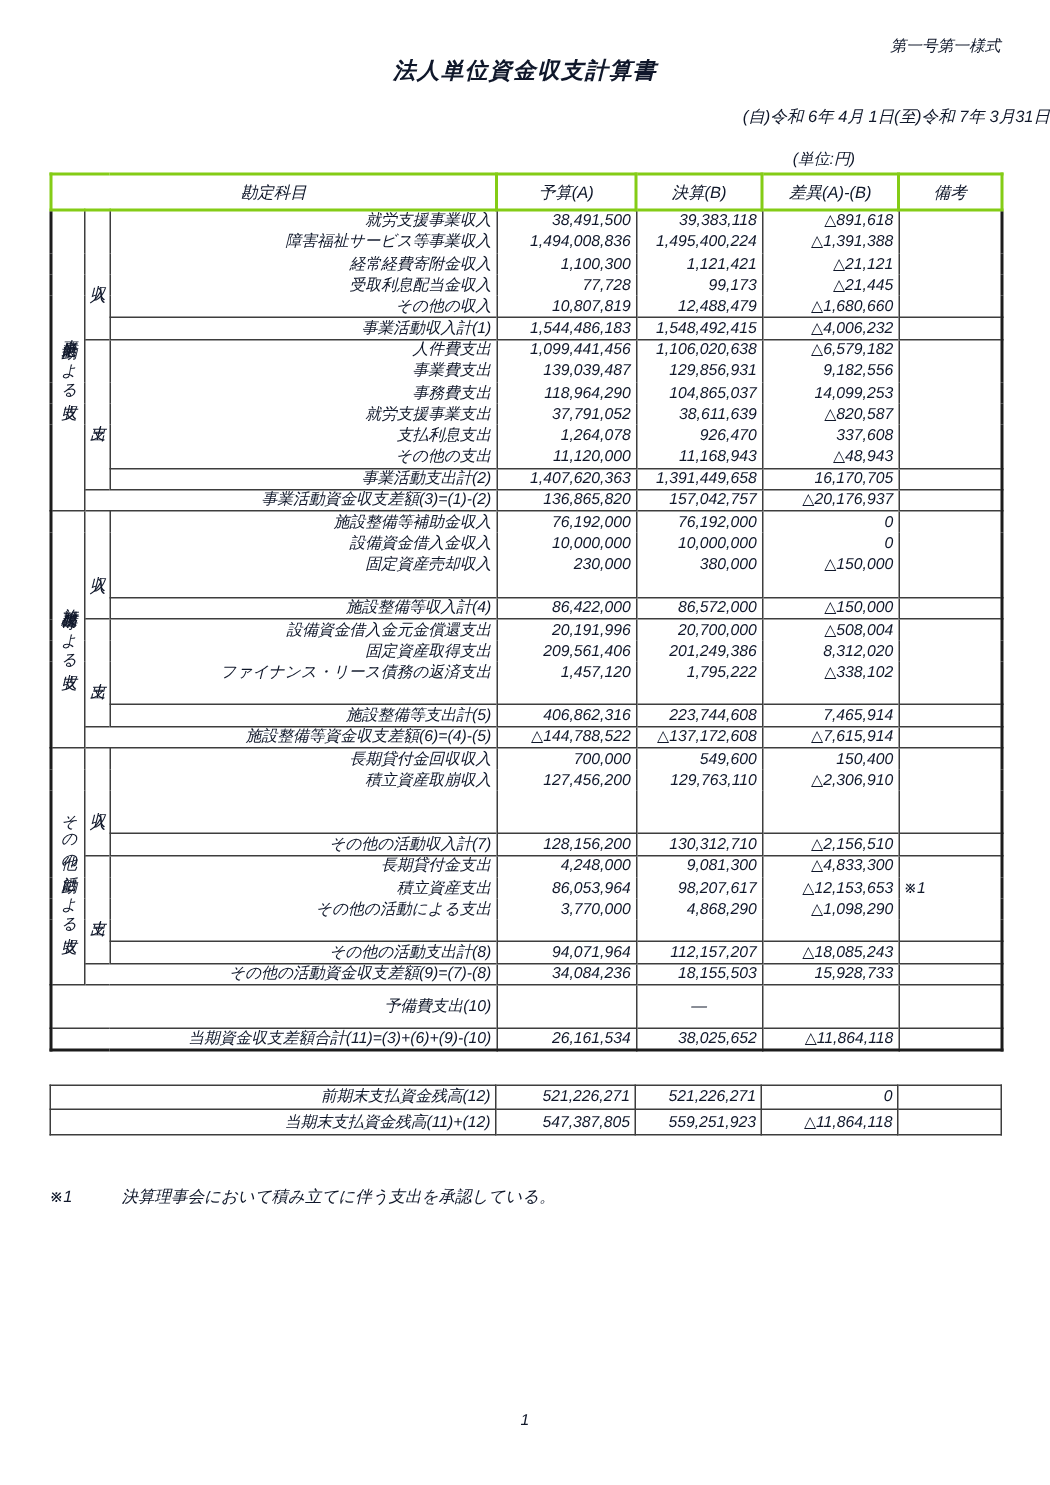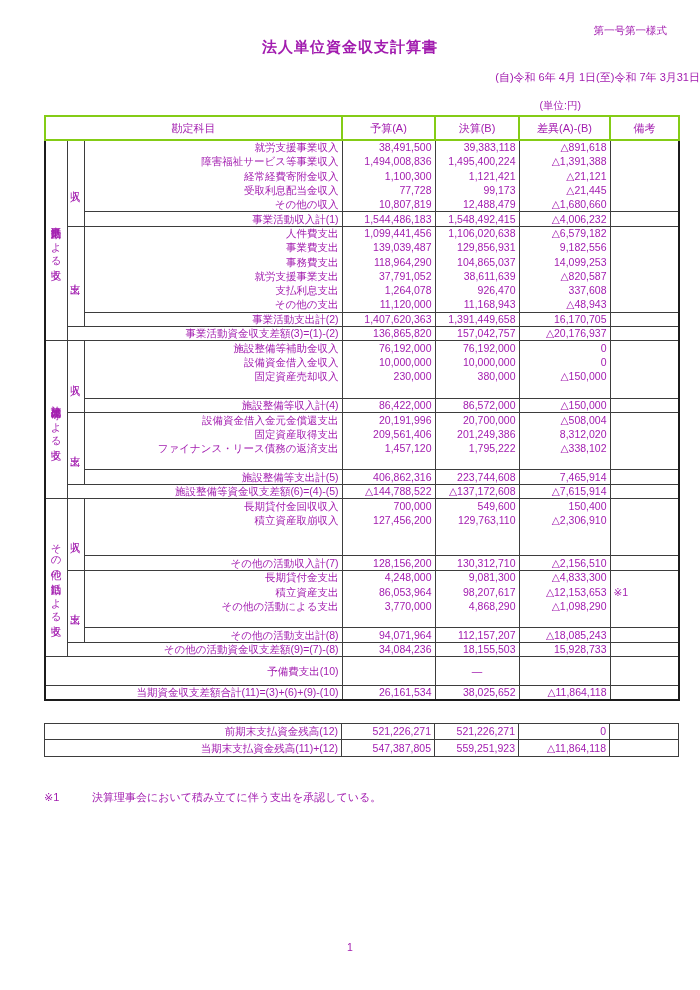--- a/index.html
+++ b/index.html
@@ -1,25 +1,26 @@
 <!DOCTYPE html>
 <html><head>
 <meta charset="utf-8">
 <style>
   html,body { margin:0; padding:0; background:#f0f0f0; }
   .page {
     position:relative; width:700px; height:990px; margin:0 auto;
-    background:#ffffff; color:#a21caf;
+    background:#ffffff; color:#0f172a;
     font-family:"Liberation Sans","DejaVu Sans",sans-serif;
+    font-style:italic;
   }
   .form-code { position:absolute; top:24px; right:33px; font-size:10.5px; }
   .title { position:absolute; top:38px; left:0; right:0; margin:0; text-align:center;
            font-size:15px; font-weight:bold; letter-spacing:1px; }
   .period { position:absolute; top:70px; left:0; right:0; text-align:right; font-size:11px; }
-  .content { position:absolute; left:44px; top:99px; width:537px; }
+  .content { position:absolute; left:33px; top:99px; width:537px; }
   .unit { text-align:right; font-size:10.5px; margin-bottom:2px; }
 
   table.grid { border-collapse:collapse; table-layout:fixed; width:634px; border:2px solid #1c1c1c; }
   table.grid th {
     border:2px solid #84cc16; font-weight:normal; font-size:11px;
     text-align:center; vertical-align:middle; height:22px; padding:0 3px;
     white-space:nowrap; overflow:hidden;
   }
   table.grid td {
     border-left:1px solid #3d3d3d; border-right:1px solid #3d3d3d;

